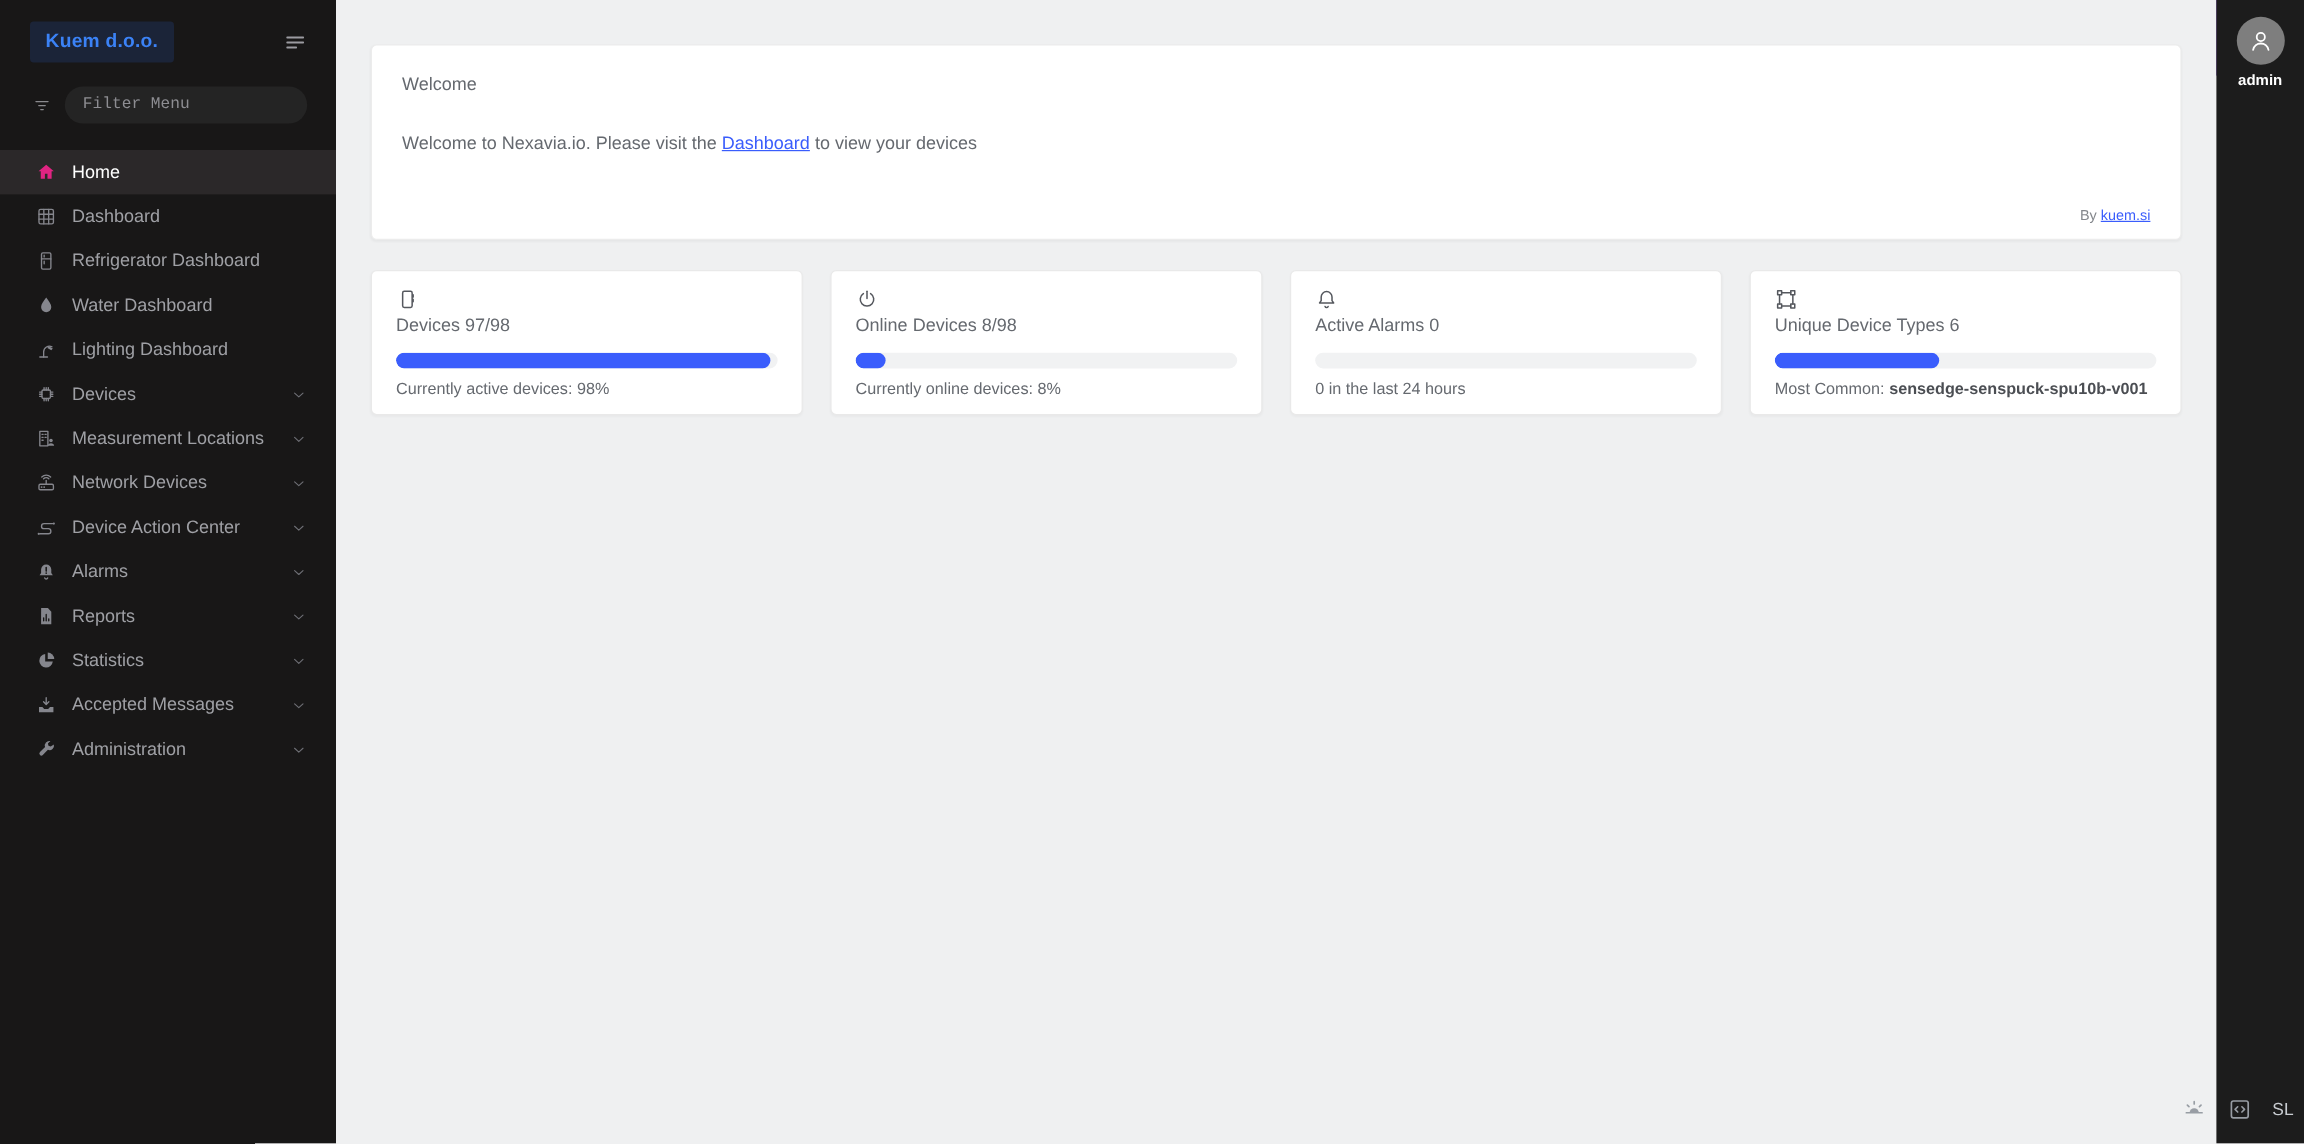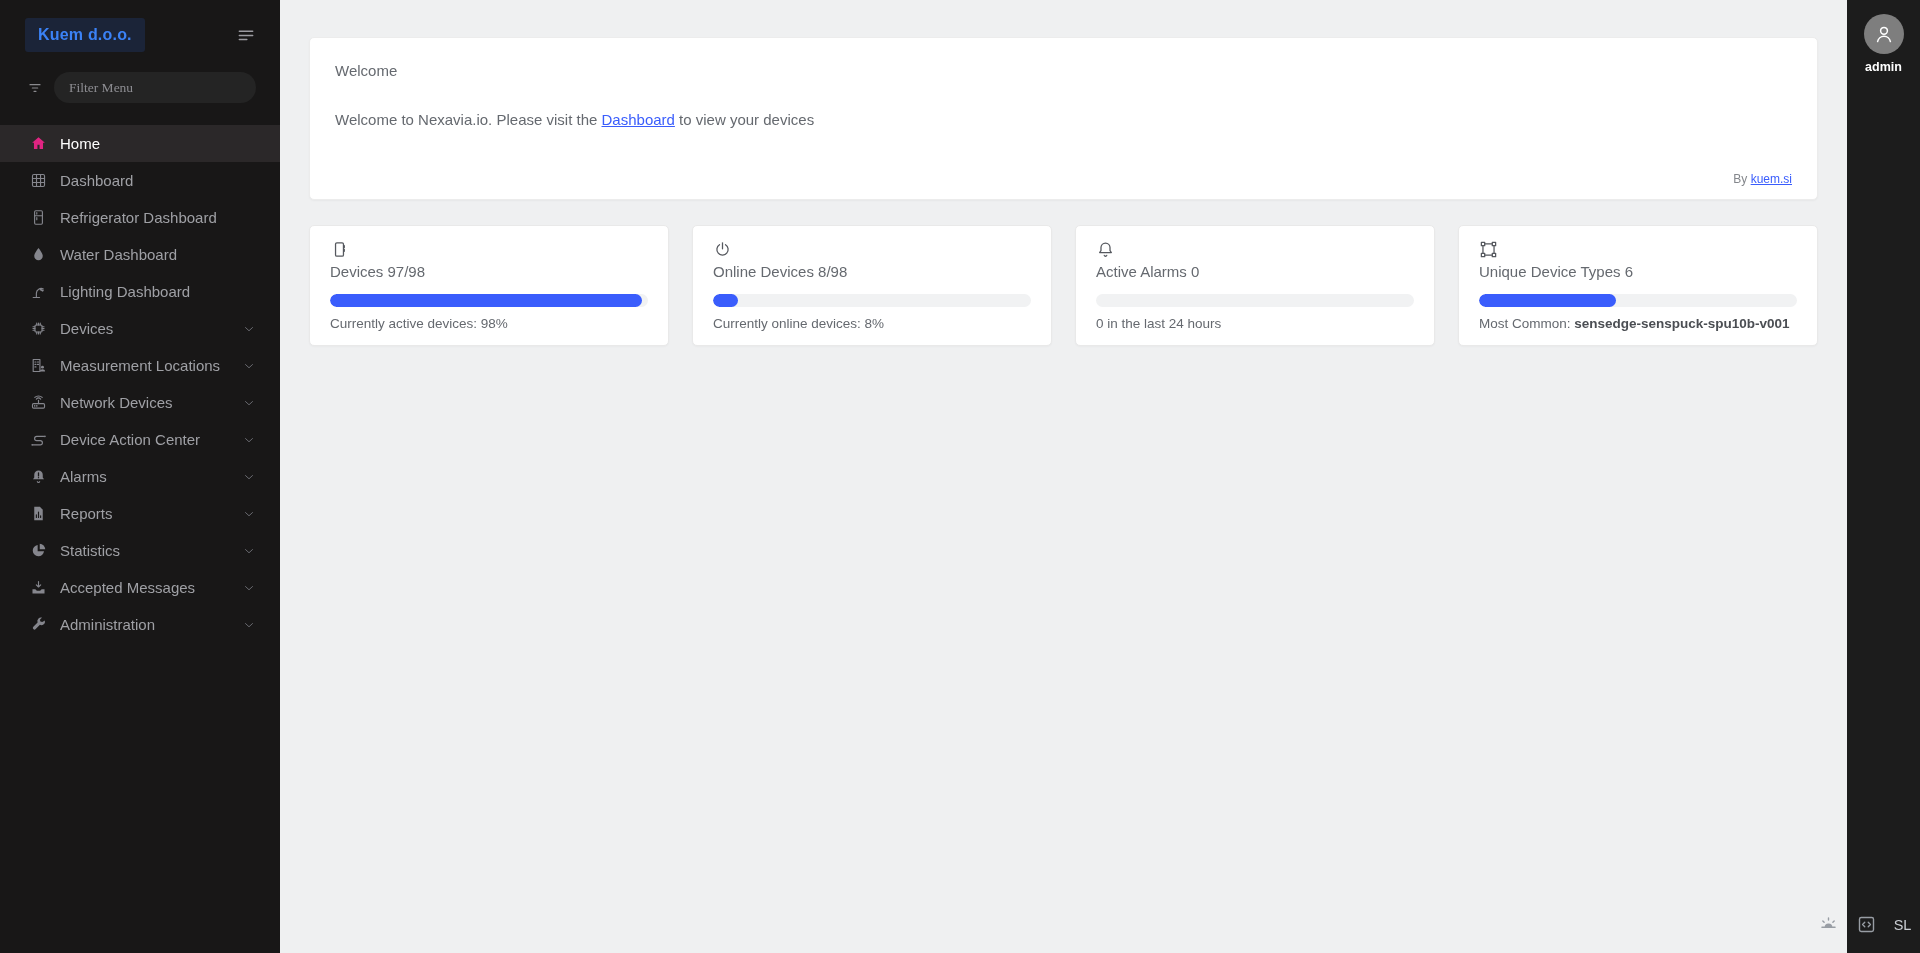--- a/index.html
+++ b/index.html
@@ -19,21 +19,21 @@
   body{font-family:"Liberation Sans","DejaVu Sans",sans-serif;background:var(--main-bg)}
   .app{display:flex;width:1920px;height:953px}
 
   
   .sidebar{width:280px;flex:none;background:var(--sb-bg);display:flex;flex-direction:column}
   .brand-row{display:flex;align-items:center;justify-content:space-between;padding:18px 24px 6px 25px}
   .brand{background:#1b2438;color:#3b82f6;font-weight:bold;font-size:16px;padding:8px 13px;border-radius:3px;letter-spacing:.2px;cursor:pointer}
   .menu-toggle{width:20px;height:20px;color:#9b9ba1;cursor:pointer}
   .filter-row{display:flex;align-items:center;gap:11px;padding:14px 24px 0 27px}
   .filter-row .icon{width:16px;height:16px;color:#8a8a8e;flex:none}
-  .filter-input{flex:1;background:#242424;border:none;outline:none;border-radius:16px;height:31px;color:#84cc16;padding:0 15px;font-size:13.5px;font-family:Liberation Serif, serif}
+  .filter-input{flex:1;background:#242424;border:none;outline:none;border-radius:16px;height:31px;color:#84cc16;padding:0 15px;font-size:13.5px;font-family:Liberation Mono, monospace}
   .filter-input::placeholder{color:#8d8d92}
   .nav{margin-top:22px}
   .nav-item{display:flex;align-items:center;height:37px;padding:0 24px 0 30px;font-size:15px;color:var(--sb-text);cursor:pointer}
   .nav-item .nav-icon{width:17px;height:17px;margin-right:13px;color:var(--sb-icon);flex:none}
   .nav-item .chevron{width:14px;height:14px;margin-left:auto;color:#6e6f75}
   .nav-item.active{background:var(--sb-active);color:#fff}
   .nav-item.active .nav-icon{color:var(--accent-pink)}
 
   
   .main{flex:1;display:flex;flex-direction:row;background:var(--main-bg);min-width:0}

